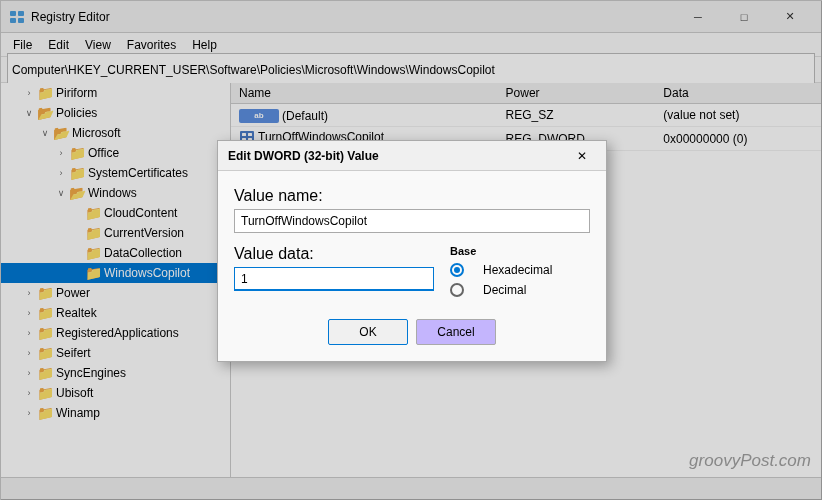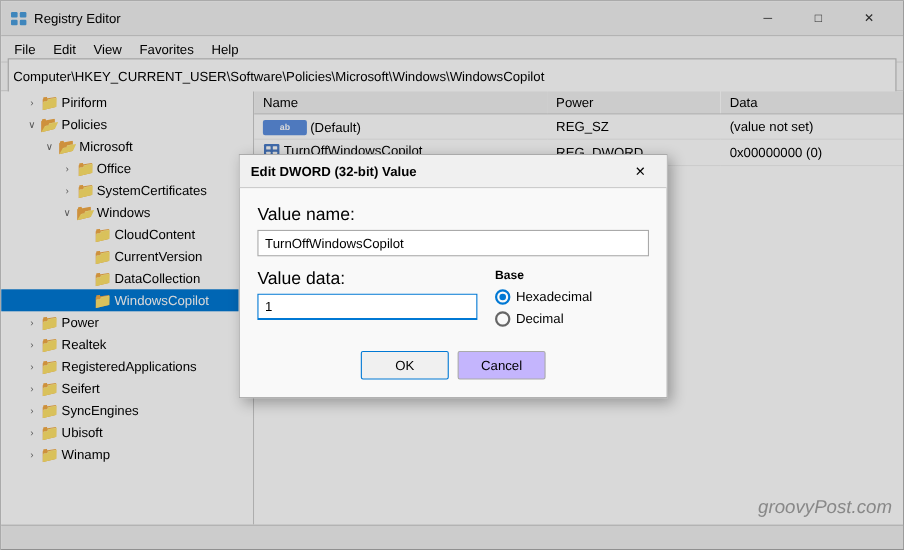--- a/index.html
+++ b/index.html
@@ -279,21 +279,21 @@
     .dialog-base-label {
       font-size: 11px;
       font-weight: 600;
       margin-bottom: 6px;
     }
     .radio-row {
       display: flex;
       align-items: center;
       margin-bottom: 6px;
       font-size: 12px;
-      gap: 5px;
+      gap: 19px;
     }
     .radio-btn {
       width: 14px;
       height: 14px;
       border: 2px solid #0078d4;
       border-radius: 50%;
       display: flex;
       align-items: center;
       justify-content: center;
       flex-shrink: 0;

